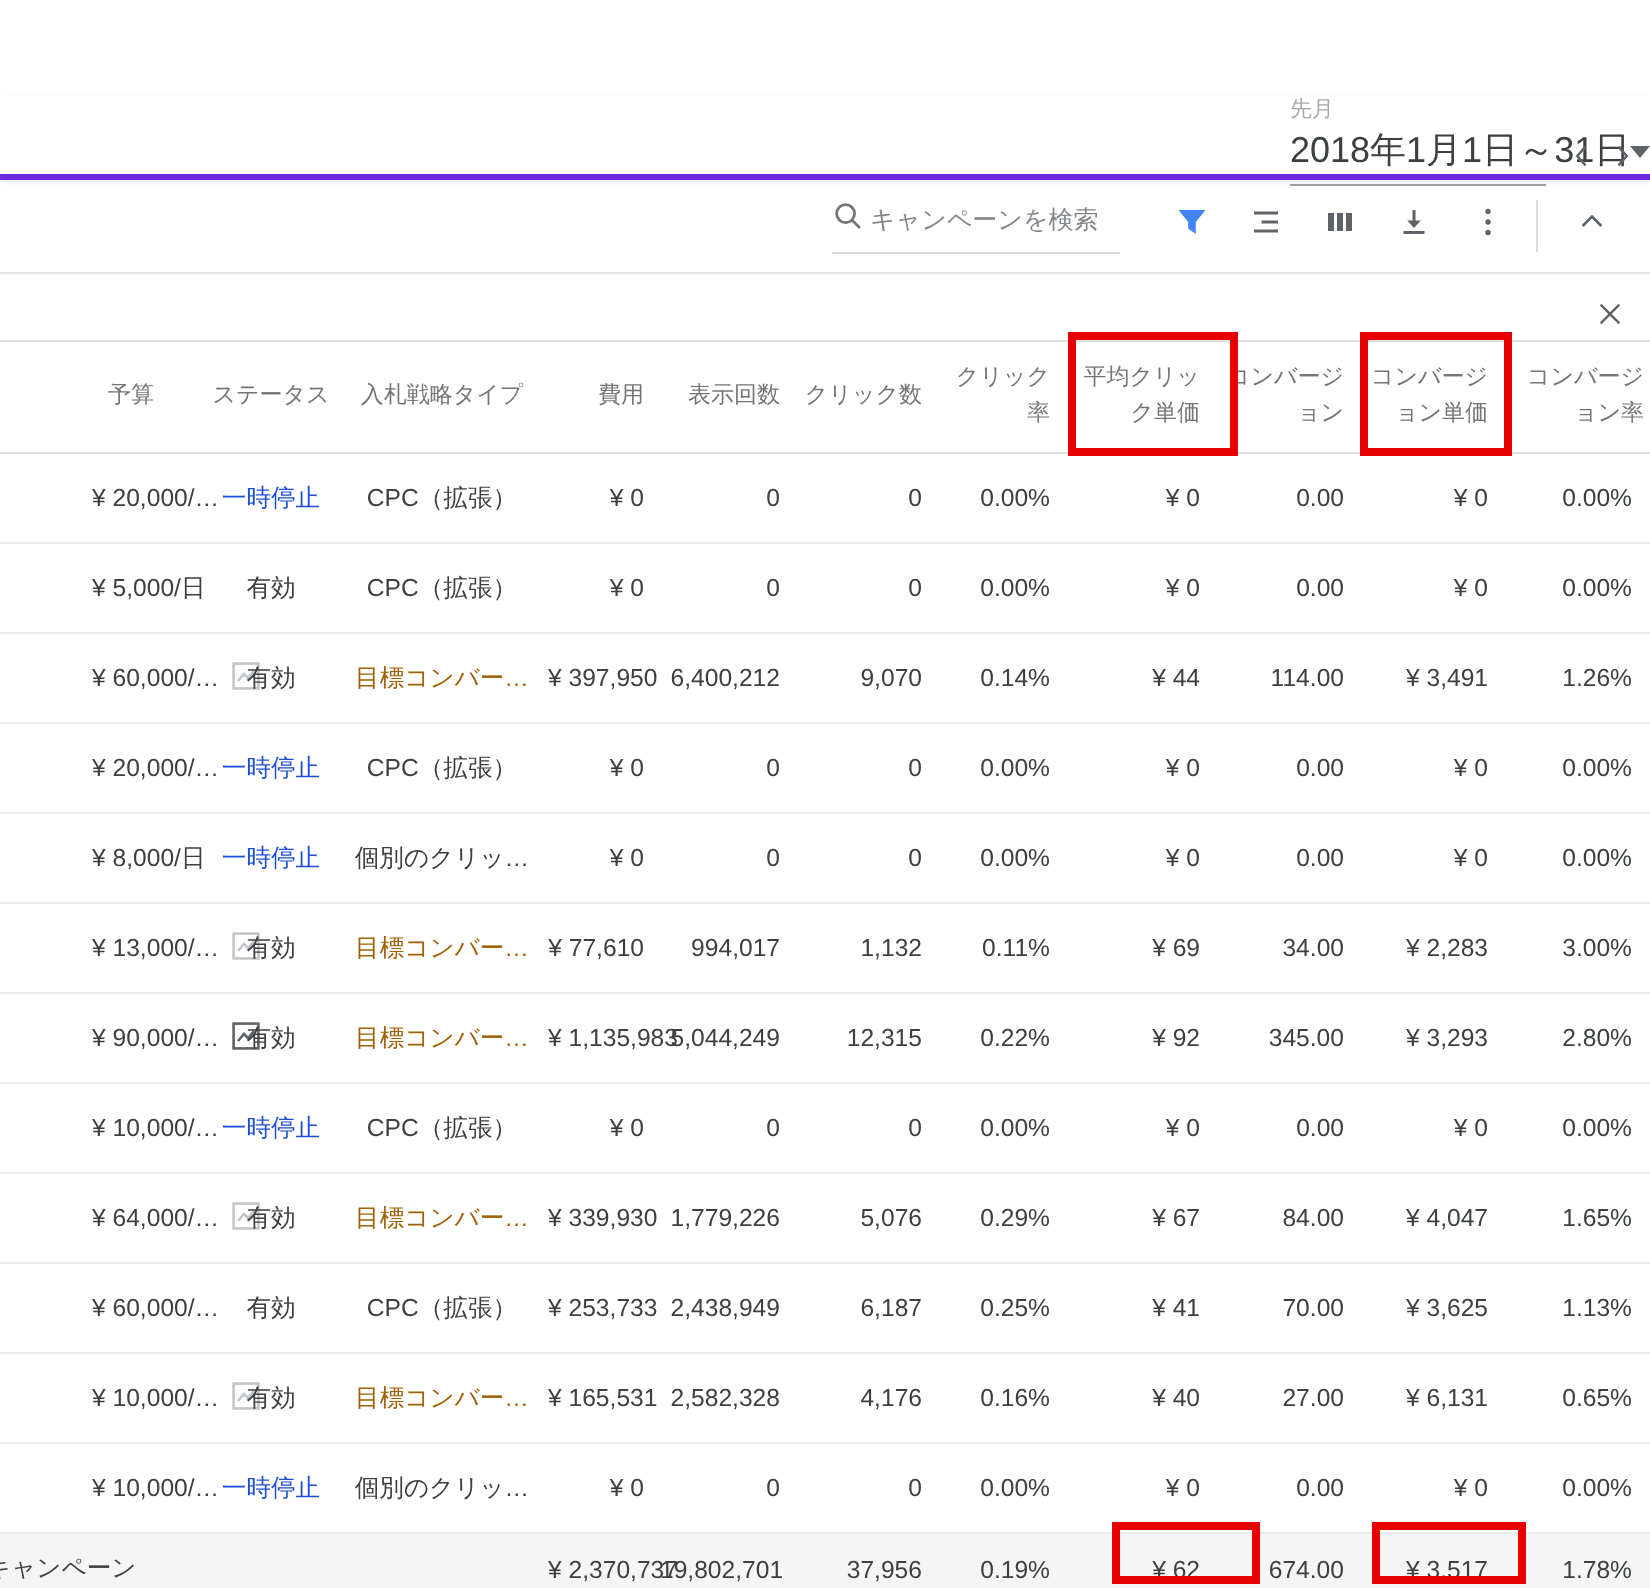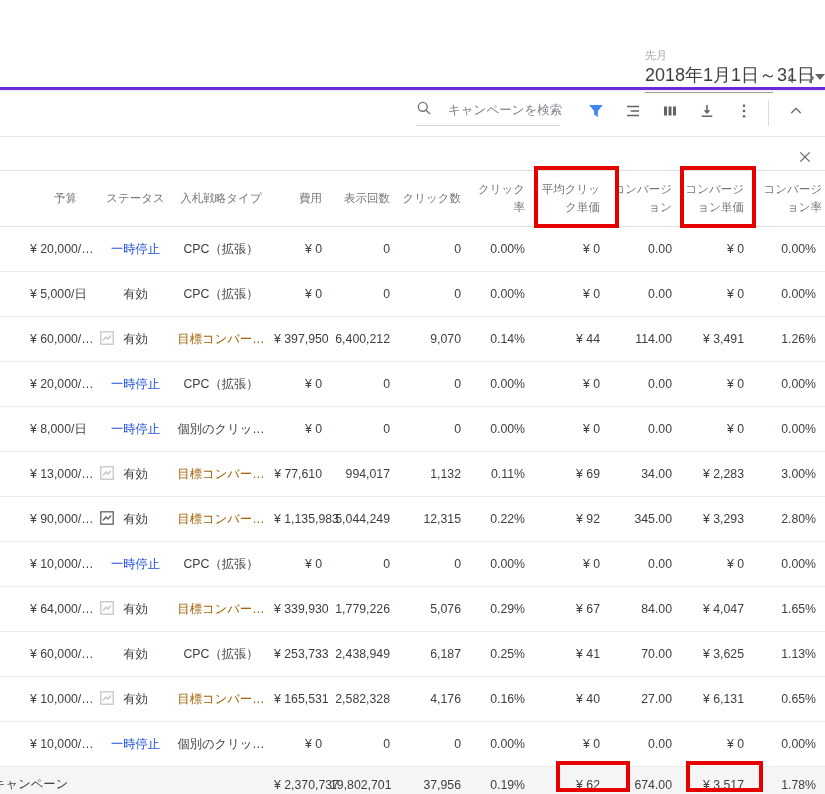--- a/index.html
+++ b/index.html
@@ -24,42 +24,42 @@
   .chart-tick{position:absolute;left:761px;top:9px;width:1px;height:7px;background:#8a8f94;}
   .chart-date{position:absolute;left:695px;top:21px;font-size:12.5px;color:#80868b;}
 
   
   .toolbar{position:absolute;left:0;top:90px;width:825px;height:47px;background:#fff;
            border-bottom:1px solid #e8e8e8;display:flex;align-items:center;
            justify-content:flex-end;padding-right:12px;box-sizing:border-box;}
   .searchbox{display:flex;align-items:center;border-bottom:1px solid #d6d6d6;
              padding-bottom:5px;width:144px;margin-right:16px;}
   .searchbox input{border:none;outline:none;background:transparent;font-size:12.5px;
-                   width:118px;margin-left:14px;color:#1d4ed8;
+                   width:118px;margin-left:1px;color:#1d4ed8;
                    font-family:"Liberation Sans","DejaVu Sans",sans-serif;}
   .searchbox input::placeholder{color:#80868b;}
   .tbtn{width:34px;height:34px;display:flex;align-items:center;justify-content:center;
         cursor:pointer;margin-left:3px;}
   .tdiv{width:1px;height:26px;background:#dadce0;margin:0 7px;}
 
   
   :root{--cols:103px 65px 106px 56px 68px 71px 64px 75px 72px 72px 73px;}
   .tablecard{position:absolute;left:0;top:140px;width:825px;height:654px;background:#fff;}
   .closebtn{position:absolute;right:11px;top:10px;width:18px;height:18px;cursor:pointer;
             display:flex;align-items:center;justify-content:center;}
   .thead{margin-top:30px;display:grid;grid-template-columns:var(--cols);height:57px;
          border-top:1px solid #e0e0e0;border-bottom:1px solid #e0e0e0;align-items:center;
          font-size:11.5px;color:#757575;box-sizing:border-box;}
   .hcell{line-height:1.5;}
   .trow{display:grid;grid-template-columns:var(--cols);height:44px;align-items:center;
         border-bottom:1px solid #ececec;font-size:12.3px;color:#3c4043;}
   .total{display:grid;grid-template-columns:var(--cols);height:35px;align-items:center;
          background:#f5f5f5;border-bottom:1px solid #e0e0e0;font-size:12.3px;color:#3c4043;}
   .cell{white-space:nowrap;}
-  .c0{text-align:left;padding-left:30px;}
+  .c0{text-align:left;padding-left:46px;}
   .hcell.c0{text-align:right;padding-right:26px;padding-left:0;margin-left:24px;}
   .c1,.c2{text-align:center;}
   .c3,.c4,.c5,.c6,.c7,.c8,.c9,.c10{text-align:right;padding-right:8px;}
   .c10{padding-right:9px;}
   .hcell.c10{padding-right:3px;}
   .muted{color:#1d4ed8;}
   .link{color:#a16207;cursor:pointer;}
   .bicon{display:inline-block;margin-left:6px;vertical-align:-2px;}
   .total-label{margin-left:-7px;padding-left:0;}
 

